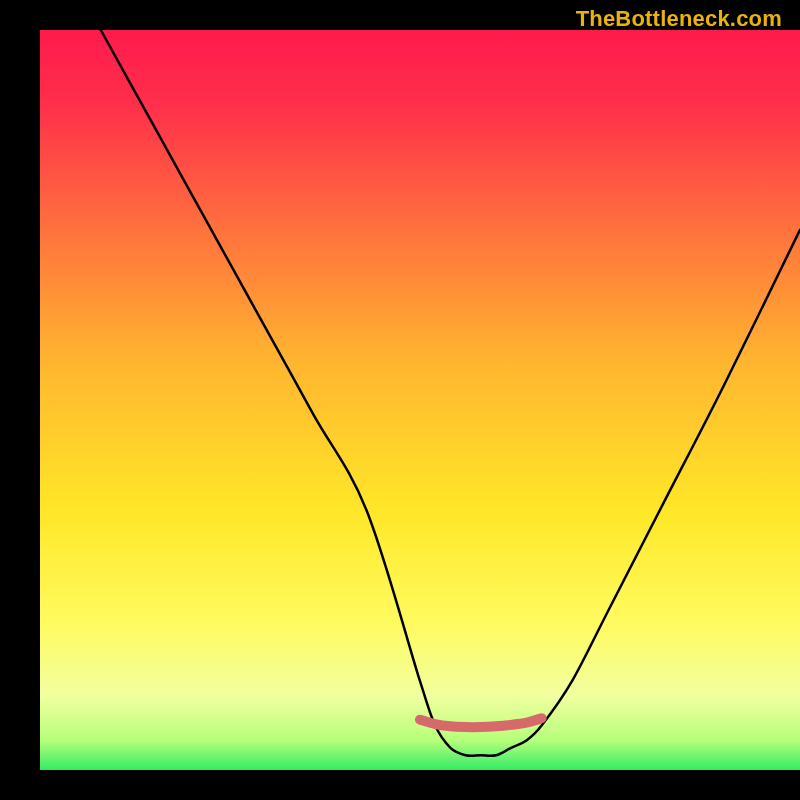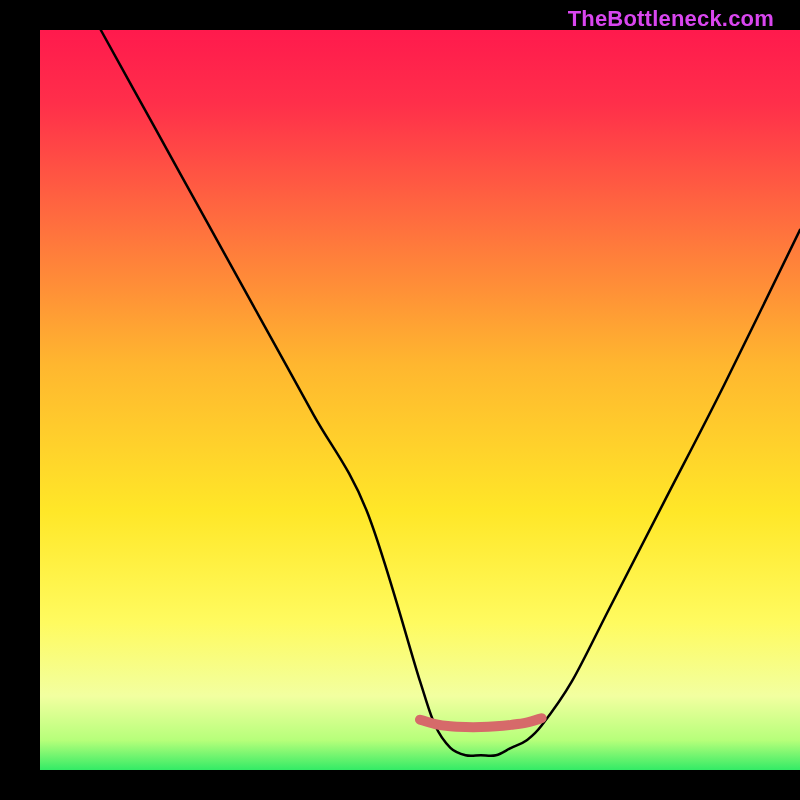--- a/index.html
+++ b/index.html
@@ -14,22 +14,22 @@
   .chart-container {
     position: absolute;
     top: 0;
     left: 0;
     width: 800px;
     height: 800px;
   }
   .watermark {
     position: absolute;
     top: 6px;
-    right: 26px;
-    color: #d946ef;
+    right: 18px;
+    color: #eab308;
     font-size: 22px;
     font-weight: bold;
     letter-spacing: 0.2px;
   }
   svg { display: block; }
 </style>
 </head>
 <body>
 
 <div class="chart-container">

